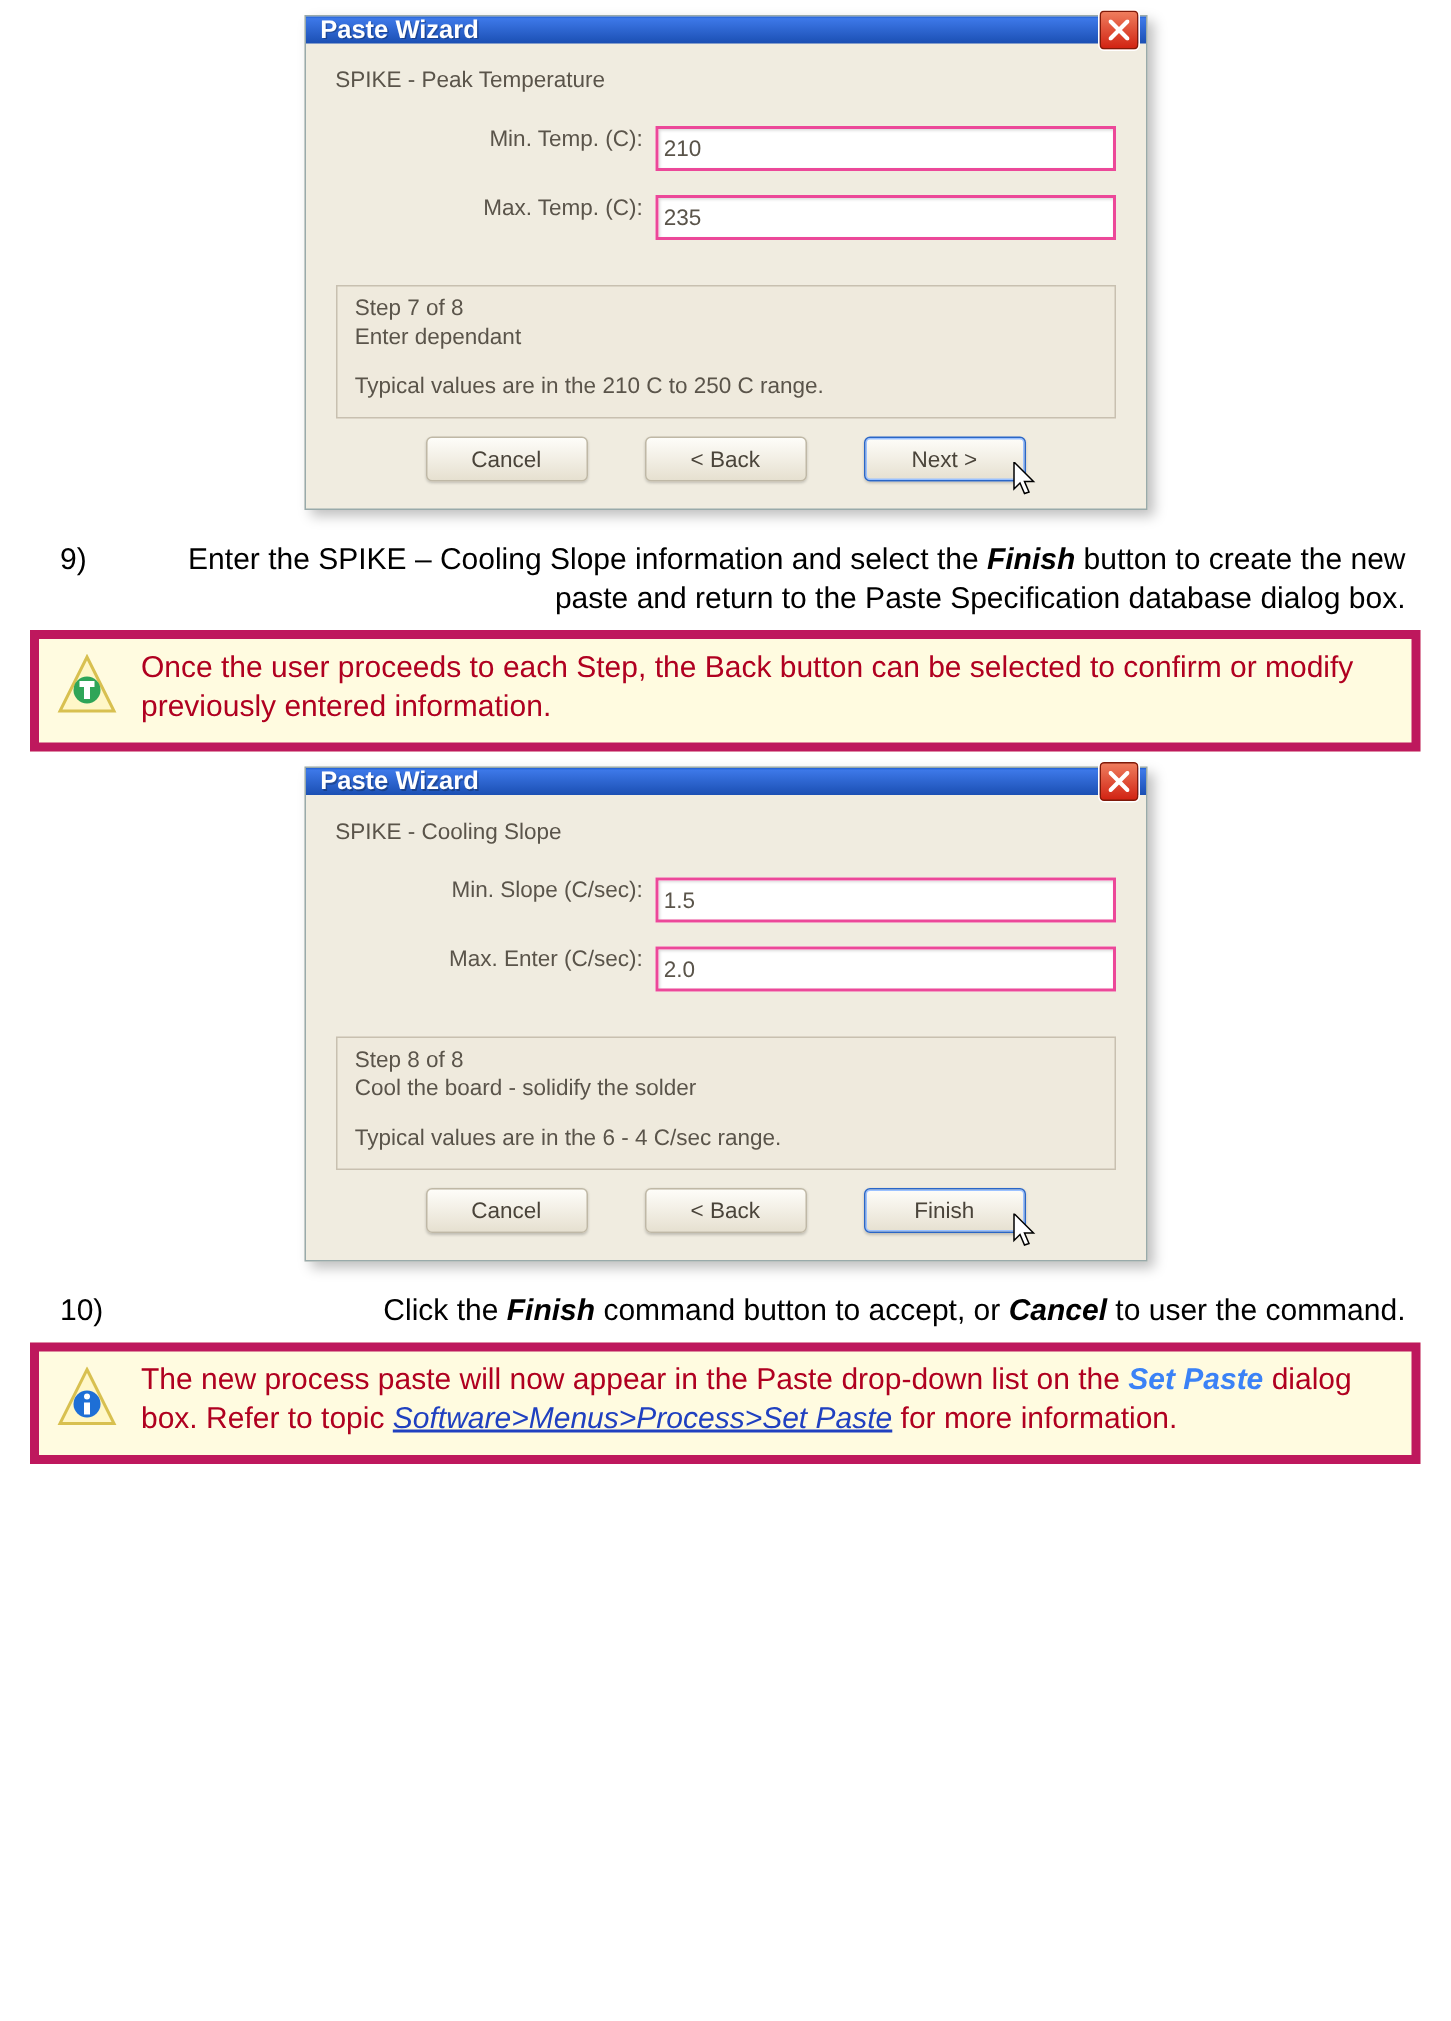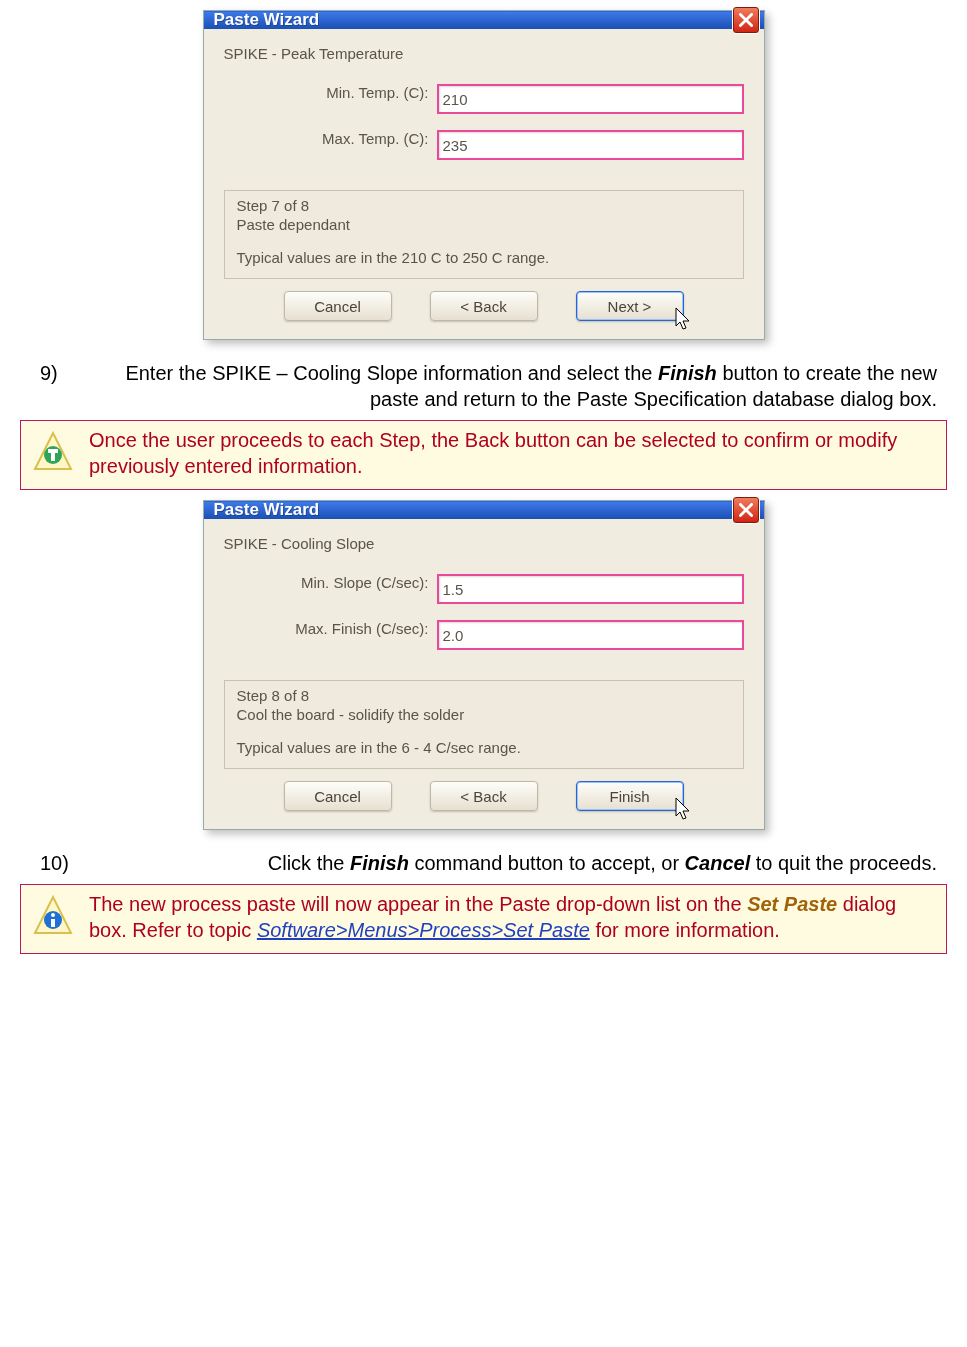--- a/index.html
+++ b/index.html
@@ -152,41 +152,41 @@
     flex: 1;
     text-align: right;
   }
   .step-line .txt b.strong {
     font-weight: bold;
     font-style: italic;
   }
 
   
   .notebox {
-    border: 1px solid #be185d;
+    border: 6px solid #be185d;
     background: #fffbe0;
     color: #b00020;
     display: flex;
     align-items: flex-start;
     gap: 14px;
     padding: 6px 10px 8px 10px;
     margin: 0 0 6px 0;
     line-height: 1.3;
   }
   .notebox .note-icon {
     flex-shrink: 0;
     margin-top: 4px;
   }
   .notebox .note-text {
     flex: 1;
   }
   .notebox .note-text b.strong {
     font-weight: bold;
     font-style: italic;
-    color: #a16207;
+    color: #3b82f6;
   }
   .notebox .note-text a.link {
     color: #2040c0;
     font-style: italic;
     text-decoration: underline;
   }
 
 </style>
 </head>
 <body>
@@ -211,21 +211,21 @@
           <input type="text" value="210" style="">
         </div>
         <div class="form-row">
           <span class="lbl">Max. Temp. (C):</span>
           <input type="text" value="235" style="">
         </div>
       </div>
 
       <div class="info">
         <div class="step">Step 7 of 8</div>
-        <div class="subhead">Paste dependant</div>
+        <div class="subhead">Enter dependant</div>
         <div class="typical">Typical values are in the 210 C to 250 C range.</div>
       </div>
 
       <div class="buttons">
         <button class="btn">Cancel</button>
         <button class="btn">&lt; Back</button>
         <button class="btn default-btn">
           <span>Next &gt;</span>
           <svg class="cursor" viewBox="0 0 16 24">
             <path d="M0 0 L0 18 L4 14 L7 21 L10 20 L7 13 L13 13 Z" fill="#fff" stroke="#000" stroke-width="1"></path>
@@ -265,21 +265,21 @@
     </div>
     <div class="body">
       <div class="heading">SPIKE - Cooling Slope</div>
 
       <div class="form-rows">
         <div class="form-row">
           <span class="lbl">Min. Slope (C/sec):</span>
           <input type="text" value="1.5" style="">
         </div>
         <div class="form-row">
-          <span class="lbl">Max. Finish (C/sec):</span>
+          <span class="lbl">Max. Enter (C/sec):</span>
           <input type="text" value="2.0" style="">
         </div>
       </div>
 
       <div class="info">
         <div class="step">Step 8 of 8</div>
         <div class="subhead">Cool the board - solidify the solder</div>
         <div class="typical">Typical values are in the 6 - 4 C/sec range.</div>
       </div>
 
@@ -292,21 +292,21 @@
             <path d="M0 0 L0 18 L4 14 L7 21 L10 20 L7 13 L13 13 Z" fill="#fff" stroke="#000" stroke-width="1"></path>
           </svg>
         </button>
       </div>
     </div>
   </div>
 
   <div class="step-line">
     <div class="num">10)</div>
     <div class="txt">
-      <span>Click the </span><b class="strong">Finish</b><span> command button to accept, or </span><b class="strong">Cancel</b><span> to quit the proceeds.</span>
+      <span>Click the </span><b class="strong">Finish</b><span> command button to accept, or </span><b class="strong">Cancel</b><span> to user the command.</span>
     </div>
   </div>
 
   <div class="notebox">
     <span class="note-icon">
       <svg width="44" height="44" viewBox="0 0 44 44">
         <path d="M22 2 L40 38 L4 38 Z" fill="#fff7c8" stroke="#d8c050" stroke-width="2"></path>
         <circle cx="22" cy="25" r="9" fill="#1e6fd6"></circle>
         <circle cx="22" cy="20" r="2" fill="#fff"></circle>
         <rect x="20" y="24" width="4" height="8" fill="#fff"></rect>

